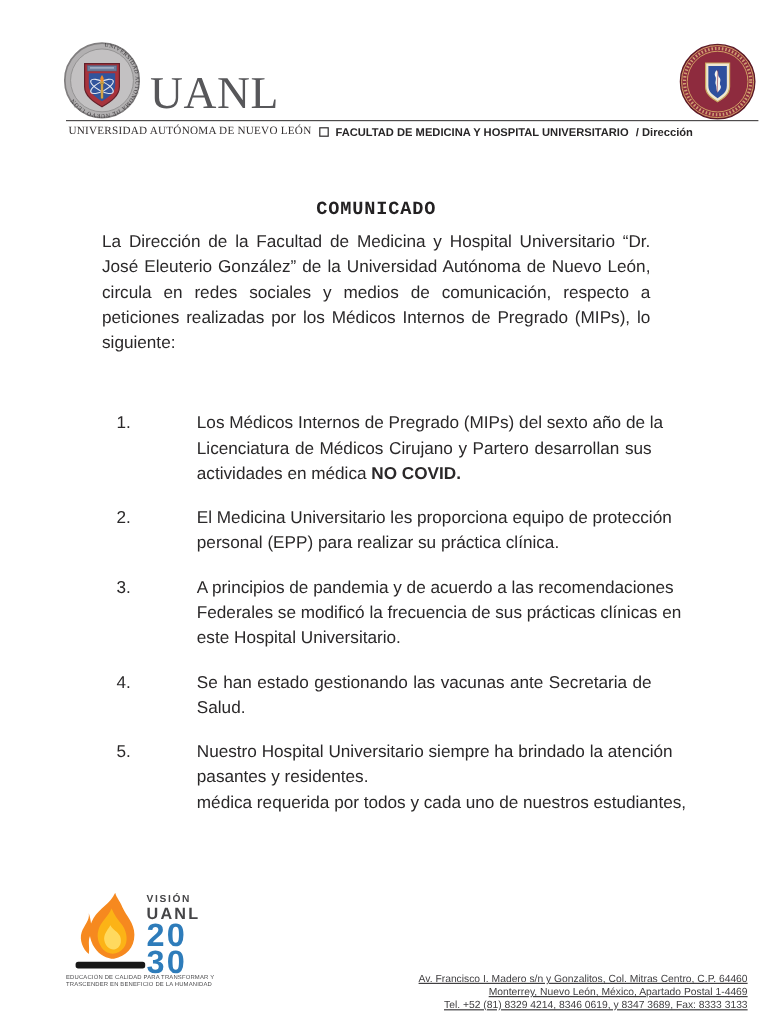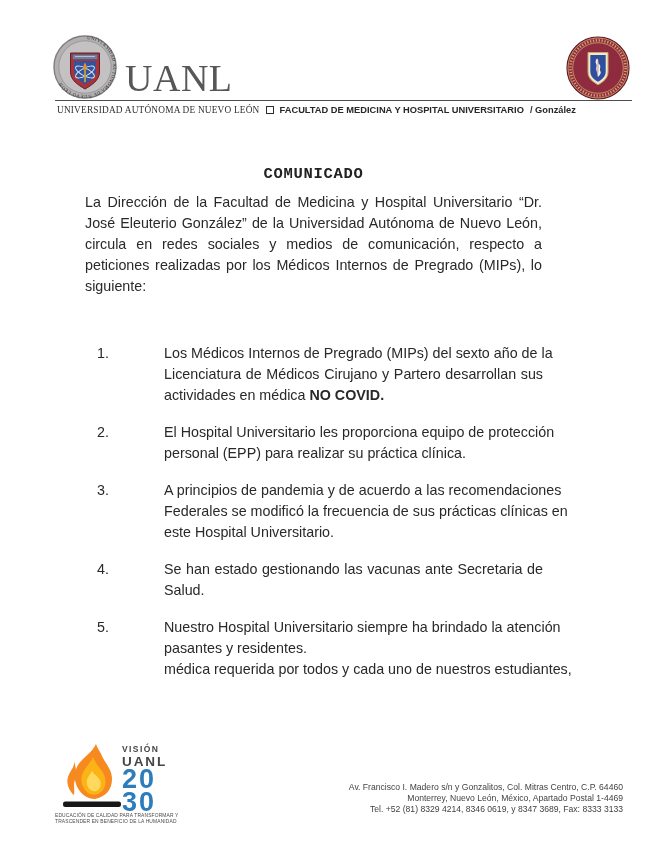--- a/index.html
+++ b/index.html
@@ -39,21 +39,21 @@
   
   .footer-logo{position:absolute;left:62px;top:741px;width:120px;height:90px;}
   .flame-svg{position:absolute;left:0;top:2px;}
   .vision-col{position:absolute;left:60px;top:4px;line-height:1;}
   .v-vision{font-size:8.5px;font-weight:700;letter-spacing:1.4px;color:#454547;}
   .v-uanl{font-size:13.5px;font-weight:700;letter-spacing:1.9px;color:#454547;margin-top:1px;}
   .v-year{font-size:27px;font-weight:700;color:#2e7cba;line-height:23px;letter-spacing:2px;}
   .tagline{position:absolute;left:-7px;top:72px;width:120px;font-size:4.9px;line-height:5.9px;
     color:#4a4a4c;letter-spacing:.15px;text-align:center;}
   .tagline .tline{text-align:center !important;text-align-last:center !important;white-space:nowrap;}
-  .address{position:absolute;right:30px;top:782px;width:330px;font-size:8.6px;line-height:10.9px;color:#403f41;}
+  .address{position:absolute;right:30px;top:810px;width:330px;font-size:8.6px;line-height:10.9px;color:#403f41;text-decoration:underline;}
   .address .tline{text-align:right !important;text-align-last:right !important;white-space:nowrap;}
 </style>
 </head>
 <body>
 
 <div class="page">
 
   <svg class="seal-left" viewBox="0 0 64 64">
     <circle cx="32" cy="32" r="31" fill="#b2b0b1" stroke="#807e7f" stroke-width="1.4"></circle>
     <circle cx="32" cy="32" r="26.2" fill="#c3c1c2" stroke="#8d8b8c" stroke-width="0.7"></circle>
@@ -79,21 +79,21 @@
   </svg>
 
   <div class="wordmark">UANL</div>
 
   <div class="head-rule"></div>
 
   <div class="head-strip">
     <span class="strip-univ">UNIVERSIDAD AUTÓNOMA DE NUEVO LEÓN</span>
     <span class="strip-square"></span>
     <span class="strip-dept">FACULTAD DE MEDICINA Y HOSPITAL UNIVERSITARIO</span>
-    <span class="strip-div">/ González</span>
+    <span class="strip-div">/ Dirección</span>
   </div>
 
   <svg class="seal-right" viewBox="0 0 64 64">
     <circle cx="32" cy="32" r="31" fill="#8e2b3e" stroke="#5c1a27" stroke-width="1.2"></circle>
     <circle cx="32" cy="32" r="30" fill="none" stroke="#dcb66b" stroke-width="0.7"></circle>
     <circle cx="32" cy="32" r="25.3" fill="none" stroke="#dcb66b" stroke-width="0.7"></circle>
     <circle cx="32" cy="32" r="27.6" fill="none" stroke="#e6c583" stroke-width="2.6" stroke-dasharray="1.3 1.6" opacity="0.75"></circle>
     <path d="M22,16.5 L42,16.5 L42,36 C42,42.5 37,45.8 32,48.8 C27,45.8 22,42.5 22,36 Z" fill="#efe7d2" stroke="#c9a85f" stroke-width="1"></path>
     <path d="M24.3,19 L39.7,19 L39.7,35.5 C39.7,40.8 35.8,43.4 32,45.8 C28.2,43.4 24.3,40.8 24.3,35.5 Z" fill="#2e4f9e"></path>
     <path d="M31,22.5 C33.5,24 31.5,26.5 33.5,28.5 C35.5,30.5 33,33 34.5,35.5 C35.5,37.2 33.5,39.5 32,41 C30.5,39 31.5,37 30.5,34.5 C29.5,32 31.5,30 30,27.5 C29,25.8 30,23.8 31,22.5 Z" fill="#f4f2ec"></path>
@@ -115,21 +115,21 @@
         <div class="item-num">1.</div>
         <div class="item-body">
           <div class="tline jl"><span>Los Médicos Internos de Pregrado (MIPs) del sexto año de la</span></div>
           <div class="tline jl"><span>Licenciatura de Médicos Cirujano y Partero desarrollan sus</span></div>
           <div class="tline"><span>actividades en médica </span><b>NO COVID.</b></div>
         </div>
       </div>
       <div class="item">
         <div class="item-num">2.</div>
         <div class="item-body">
-          <div class="tline jl"><span>El Hospital Universitario les proporciona equipo de protección</span></div>
+          <div class="tline jl"><span>El Medicina Universitario les proporciona equipo de protección</span></div>
           <div class="tline"><span>personal (EPP) para realizar su práctica clínica.</span></div>
         </div>
       </div>
       <div class="item">
         <div class="item-num">3.</div>
         <div class="item-body">
           <div class="tline jl"><span>A principios de pandemia y de acuerdo a las recomendaciones</span></div>
           <div class="tline jl"><span>Federales se modificó la frecuencia de sus prácticas clínicas en</span></div>
           <div class="tline"><span>este Hospital Universitario.</span></div>
         </div>

